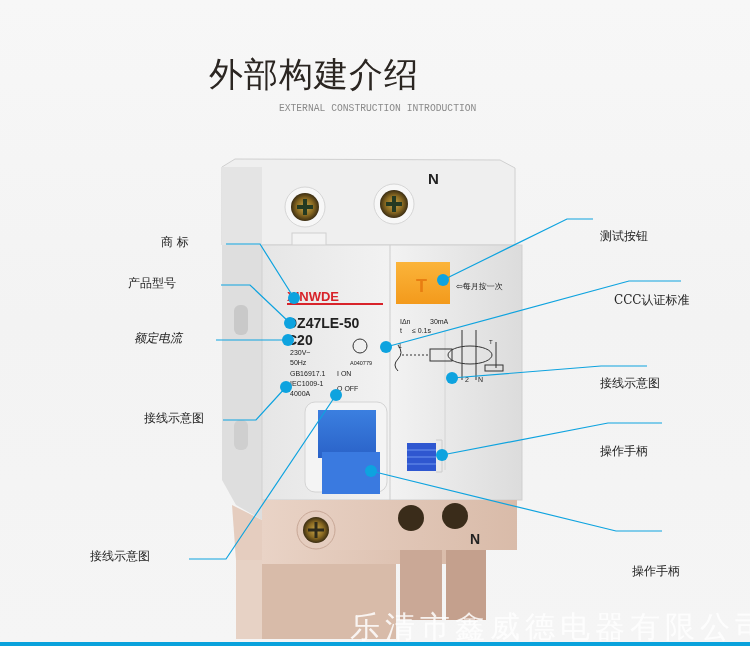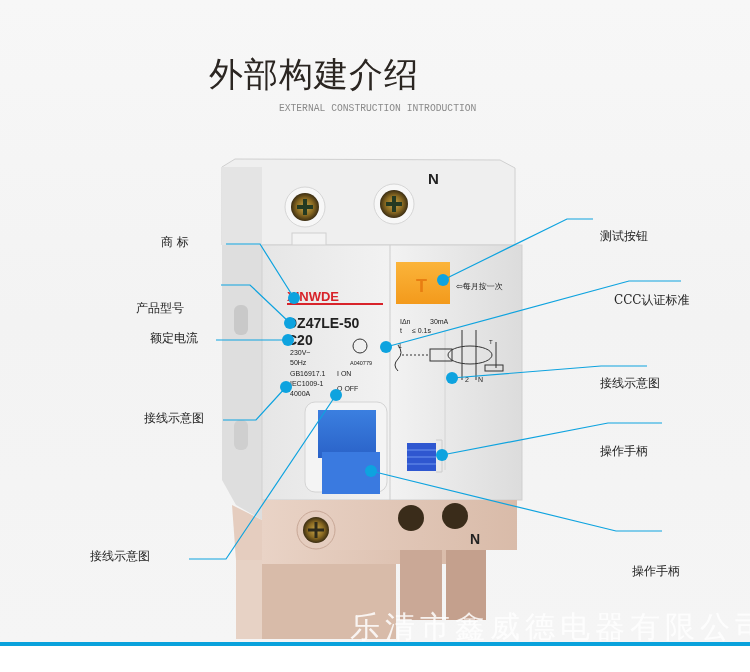--- a/index.html
+++ b/index.html
@@ -160,22 +160,22 @@
     <circle cx="336" cy="395" r="6"></circle>
     <circle cx="443" cy="280" r="6"></circle>
     <circle cx="386" cy="347" r="6"></circle>
     <circle cx="452" cy="378" r="6"></circle>
     <circle cx="442" cy="455" r="6"></circle>
     <circle cx="371" cy="471" r="6"></circle>
   </g>
 </svg>
 
 <div class="label" style="left:161px;top:234px;">商 标</div>
-<div class="label" style="left:136px;top:275px;margin-top:25px;">产品型号</div>
-<div class="label" style="left:150px;top:330px;">额定电流</div>
+<div class="label" style="left:128px;top:275px;">产品型号</div>
+<div class="label" style="left:134px;top:330px;font-style:italic;">额定电流</div>
 <div class="label" style="left:144px;top:410px;">接线示意图</div>
 <div class="label" style="left:90px;top:548px;">接线示意图</div>
 
 <div class="label" style="left:600px;top:228px;">测试按钮</div>
 <div class="label" style="left:614px;top:292px;text-align:right;">CCC认证标准</div>
 <div class="label" style="left:600px;top:375px;">接线示意图</div>
 <div class="label" style="left:600px;top:443px;">操作手柄</div>
 <div class="label" style="left:632px;top:563px;">操作手柄</div>
 
 <div class="watermark">乐清市鑫威德电器有限公司</div>

